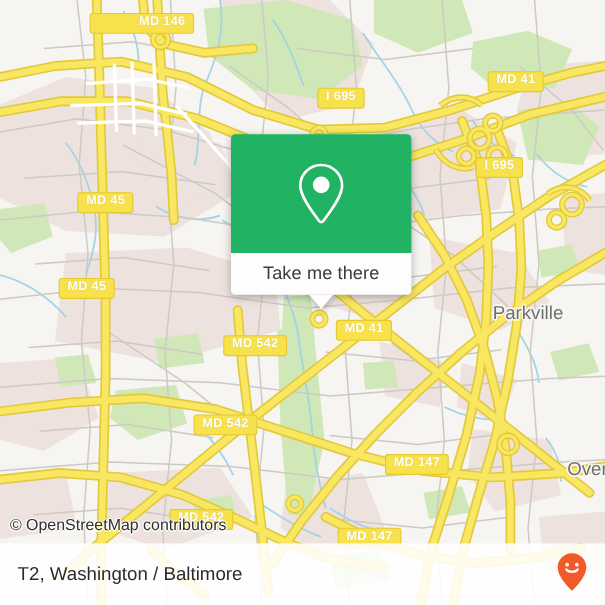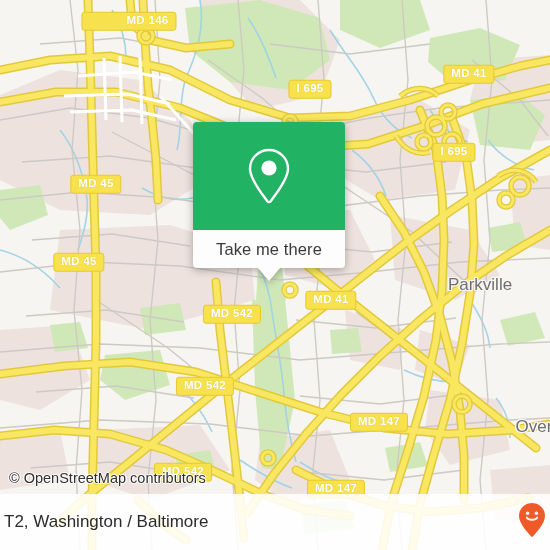--- a/index.html
+++ b/index.html
@@ -70,23 +70,23 @@
     font-family: Liberation Sans, sans-serif;
     white-space: nowrap;
     text-shadow:
       -1.2px 0 rgba(255,255,255,.95), 1.2px 0 rgba(255,255,255,.95),
       0 -1.2px rgba(255,255,255,.95), 0 1.2px rgba(255,255,255,.95);
   }
 
   
   #callout {
     position: absolute;
-    left: 193px;
+    left: 210px;
     top: 122px;
-    width: 152px;
+    width: 164px;
     filter: drop-shadow(0 2px 4px rgba(0,0,0,.30));
   }
   #callout-green {
     background: #22b264;
     height: 108px;
     border-radius: 4px 4px 0 0;
     display: flex;
     align-items: center;
     justify-content: center;
   }
@@ -120,21 +120,21 @@
   #bottombar {
     position: absolute;
     left: 0;
     right: 0;
     bottom: 0;
     height: 56px;
     background: rgba(255,255,255,.88);
     display: flex;
     align-items: center;
     justify-content: space-between;
-    padding: 0 4px;
+    padding: 0 16px;
     box-sizing: border-box;
   }
   #bottom-title {
     font-size: 17px;
     color: #2b2b2b;
     font-family: "Liberation Sans", sans-serif;
     white-space: nowrap;
   }
   #brand {
     display: flex;

